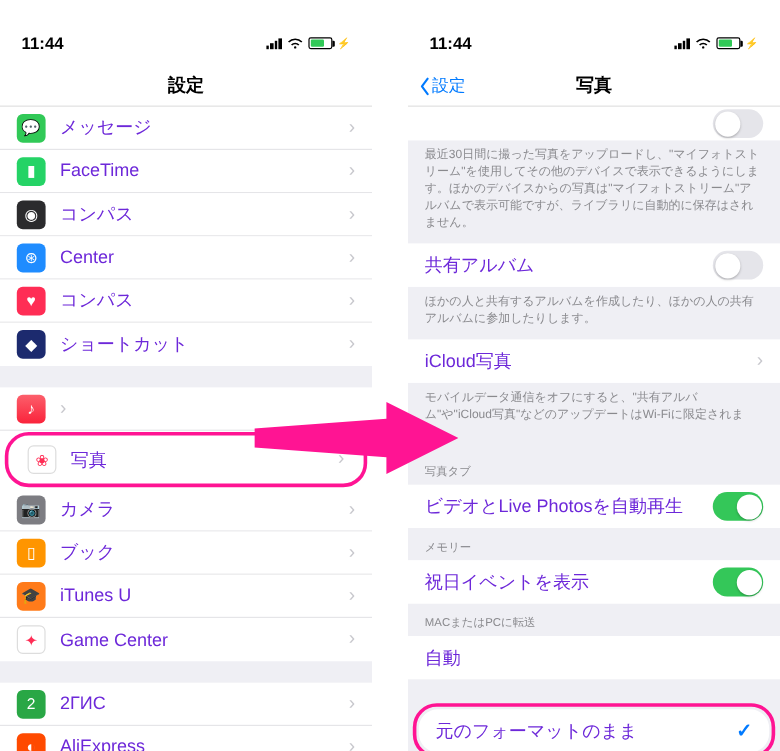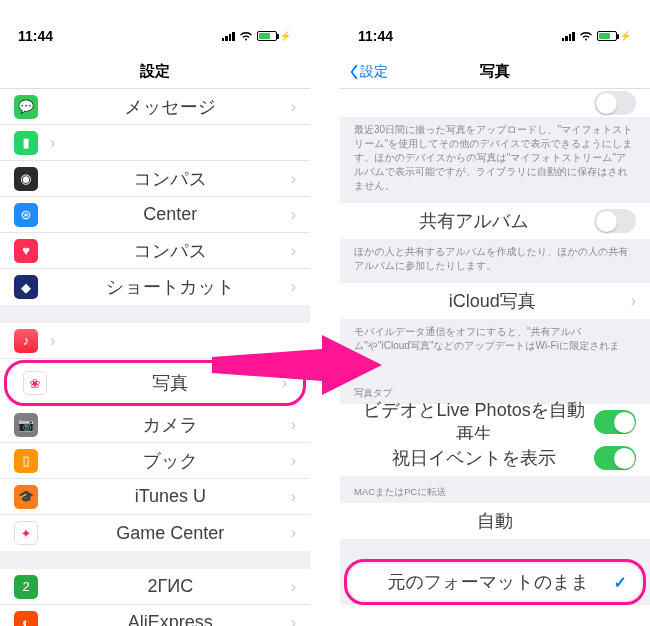--- a/index.html
+++ b/index.html
@@ -20,21 +20,21 @@
 
   .nav { height:34px; display:flex; align-items:center; justify-content:center; position:relative; font-size:15px; font-weight:600; border-bottom:1px solid #ddd;}
   .nav-back { position:absolute; left:8px; display:flex; align-items:center; color:#007aff; font-weight:400; font-size:14px;}
   .nav-back svg { width:12px; height:16px; }
 
   .list { background:#efeff4; }
   .group { background:#fff; }
   .row { height:36px; display:flex; align-items:center; padding:0 14px; border-bottom:0.5px solid #e5e5e8; background:#fff; position:relative; }
   .row:last-child { border-bottom:none; }
   .row .icon { width:24px; height:24px; border-radius:5px; margin-right:12px; display:flex; align-items:center; justify-content:center; font-size:13px; color:#fff; flex-shrink:0;}
-  .row .label { flex:1; font-size:18px; color:#404040;text-align:center; }
+  .row .label { flex:1; font-size:15px; color:#6d28d9; }
   .row .chevron { color:#c7c7cc; }
   .group-gap { height:18px; background:#efeff4; }
 
   .footer-text { font-size:10px; color:#8a8a8e; padding:6px 14px 10px; line-height:1.4; background:#efeff4;}
   .header-text { font-size:9.5px; color:#8a8a8e; padding:10px 14px 4px; background:#efeff4;}
 
   .toggle { width:42px; height:24px; border-radius:12px; position:relative; background:#e5e5ea; flex-shrink:0;}
   .toggle.on { background:#34c759; }
   .toggle .knob { position:absolute; top:1.5px; width:21px; height:21px; border-radius:50%; background:#fff; box-shadow:0 1px 2px rgba(0,0,0,.25);}
   .toggle.on .knob { right:1.5px; } .toggle .knob { left:1.5px; }
@@ -82,20 +82,21 @@
   </div>
   <div class="list" id="left-list">
       <div class="group">
         <div class="row">
           <div class="icon bg-green">💬</div>
           <span class="label">メッセージ</span>
           <span class="chevron">›</span>
         </div>
         <div class="row">
           <div class="icon bg-green2">▮</div>
+          <span class="label">FaceTime</span>
           <span class="chevron">›</span>
         </div>
         <div class="row">
           <div class="icon bg-dark">◉</div>
           <span class="label">コンパス</span>
           <span class="chevron">›</span>
         </div>
         <div class="row">
           <div class="icon bg-blue">⊛</div>
           <span class="label">Center</span>
@@ -236,20 +237,21 @@
     <div class="header-text">写真タブ</div>
     <div class="group">
       <div class="row">
         <span class="label">ビデオとLive Photosを自動再生</span>
         <div class="toggle on">
             <div class="knob"></div>
           </div>
       </div>
     </div>
 
+    <div class="header-text">メモリー</div>
     <div class="group">
       <div class="row">
         <span class="label">祝日イベントを表示</span>
         <div class="toggle on">
             <div class="knob"></div>
           </div>
       </div>
     </div>
 
     <div class="header-text">MACまたはPCに転送</div>

